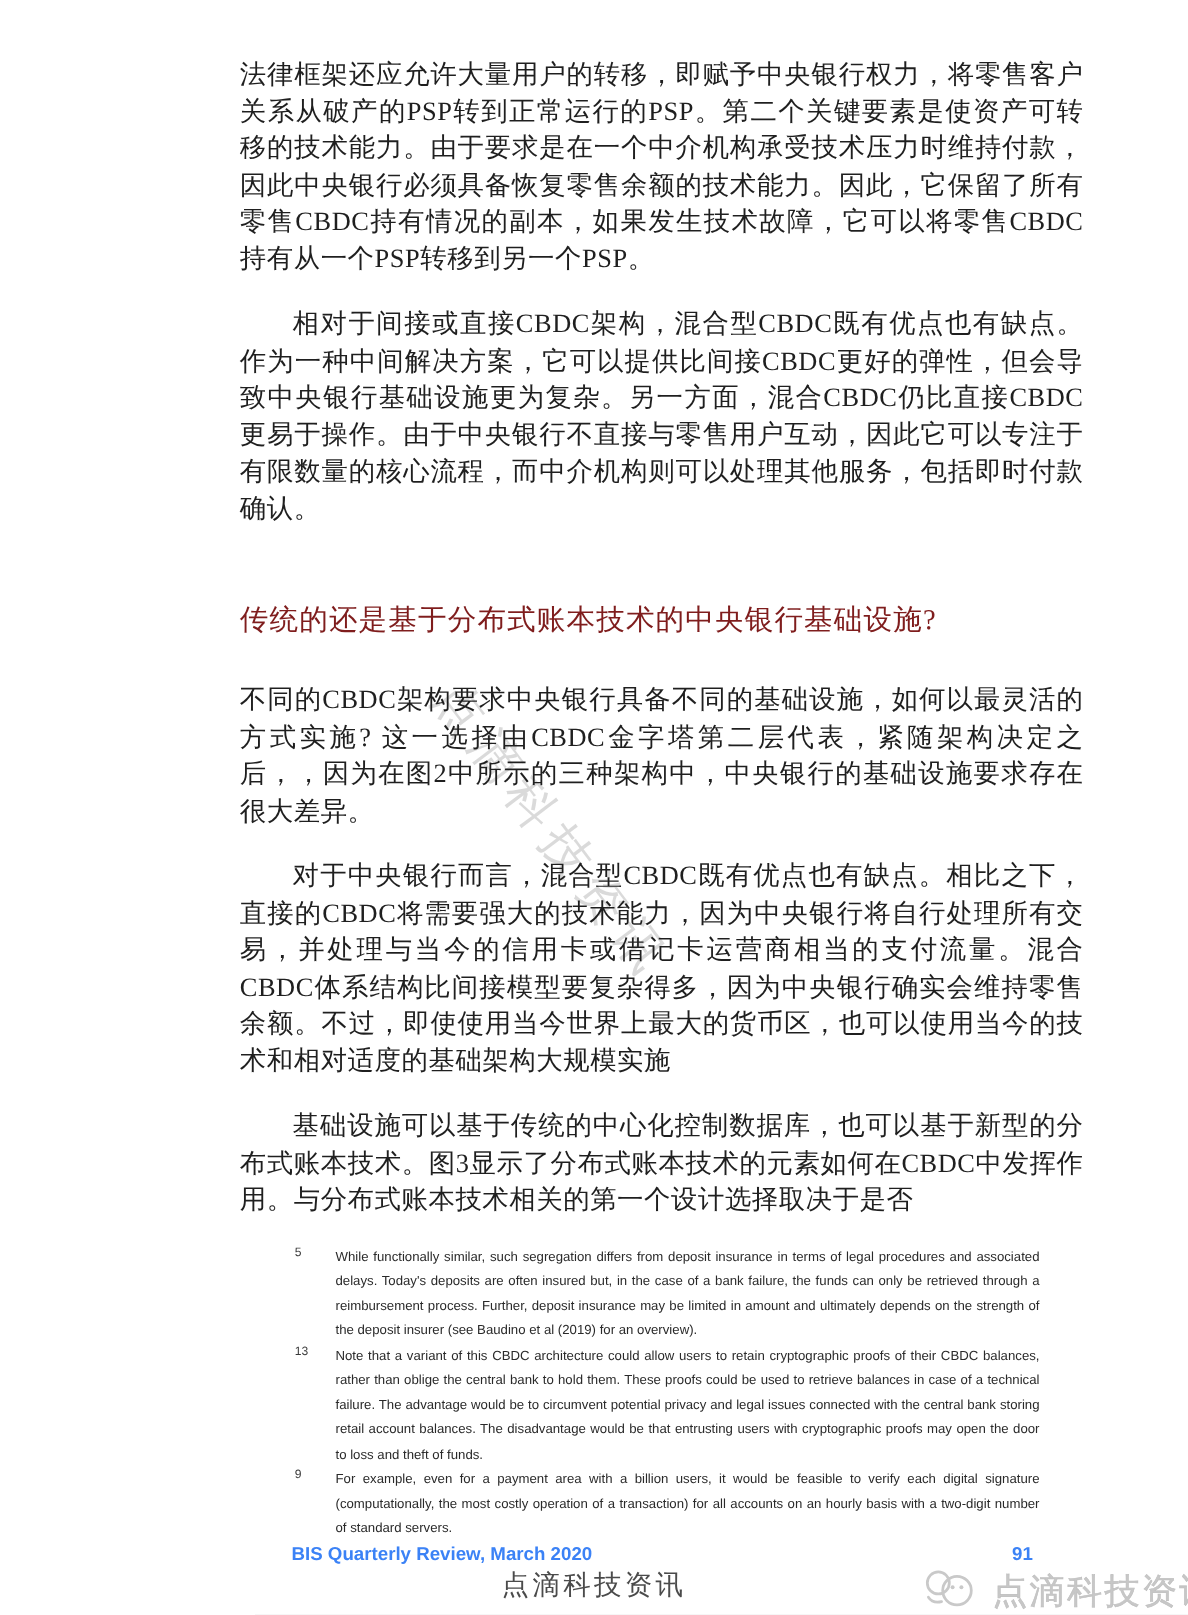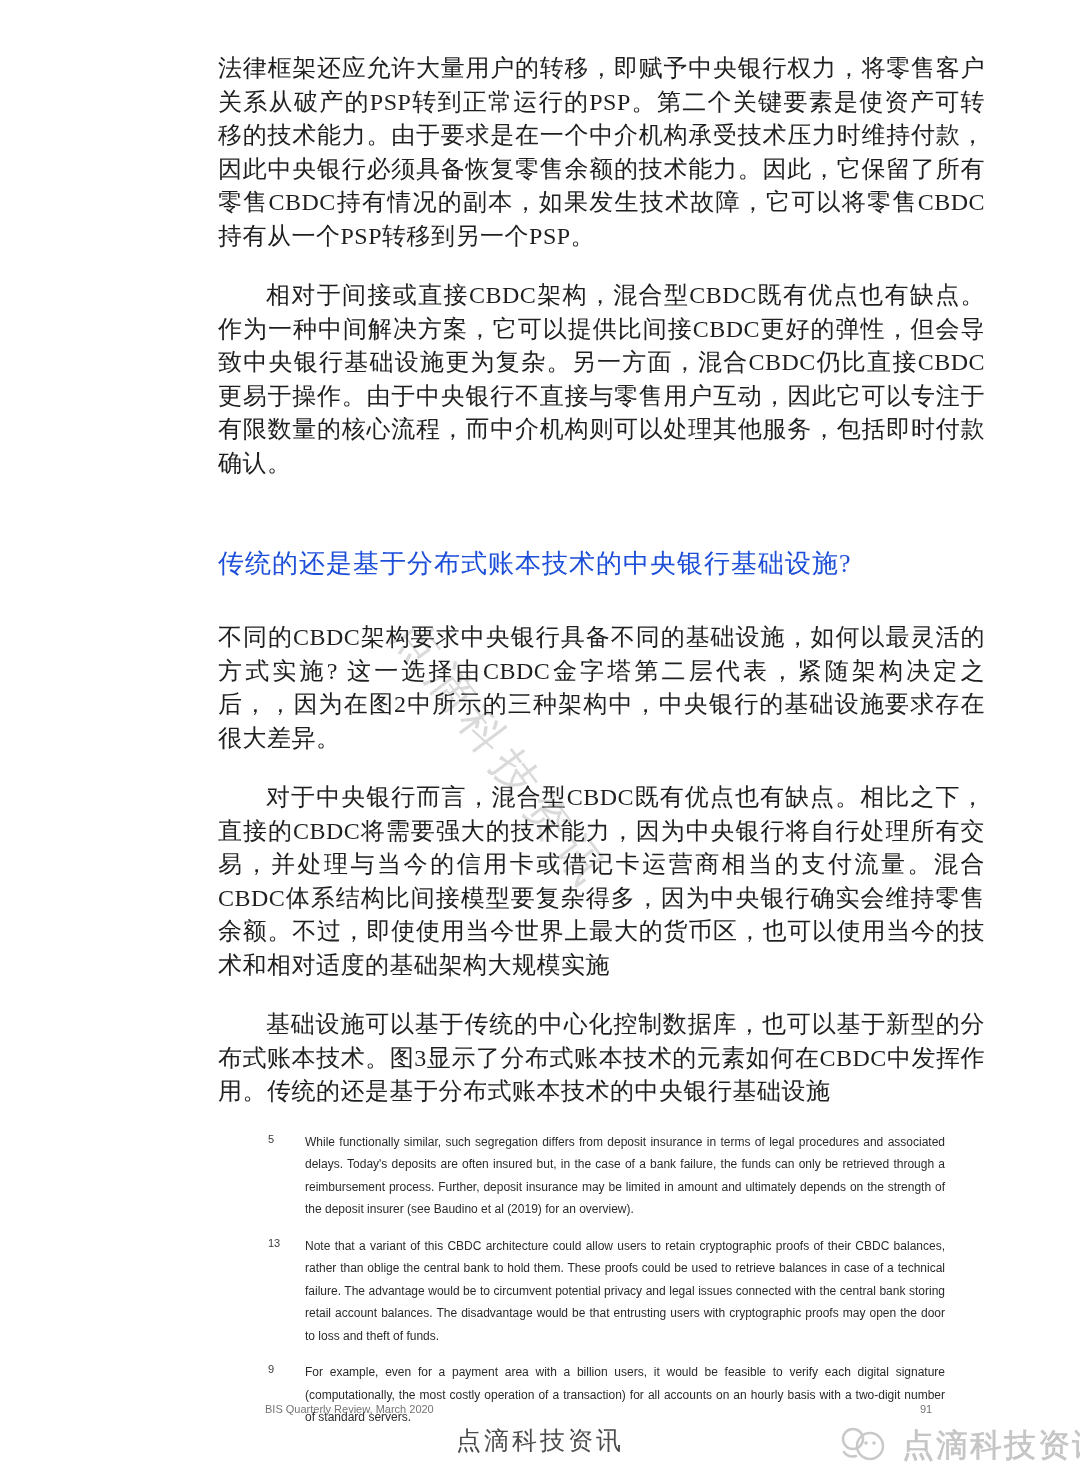--- a/index.html
+++ b/index.html
@@ -57,21 +57,20 @@
     letter-spacing: 1px;
   }
   .footnotes {
     margin-top: 22px;
     margin-left: 50px;
     font-family: "Liberation Sans", "DejaVu Sans", sans-serif;
   }
   .footnote {
     display: flex;
     align-items: flex-start;
-    margin-top: 14px;
   }
   .footnote:first-child { margin-top: 0; }
   .fn-num {
     flex: 0 0 37px;
     font-size: 11px;
     color: #3a3a3a;
     padding-top: 2px;
   }
   .fn-text {
     margin: 0;
@@ -81,23 +80,24 @@
     text-align: justify;
     color: #2a2a2a;
   }
   .footer {
     position: absolute;
     top: 1403px;
     left: 0;
     width: 100%;
     height: 22px;
     font-family: "Liberation Sans", "DejaVu Sans", sans-serif;
-    font-size: 11px;
-    color: #737373;
+    font-size: 17px;
+    color: #3b82f6;
     z-index: 1;
+    font-weight: bold;
   }
   .footer-left  { position: absolute; left: 265px; top: 0; }
   .footer-page  { position: absolute; left: 920px; top: 0; text-align: center; }
   .wm-center {
     position: absolute;
     top: 1424px;
     left: 0;
     width: 100%;
     text-align: center;
     font-size: 25px;
@@ -128,27 +128,27 @@
 <div class="page">
 
   <div class="wm-diagonal">点滴科技资讯</div>
 
   <main class="content">
 
     <p class="zh">法律框架还应允许大量用户的转移，即赋予中央银行权力，将零售客户关系从破产的PSP转到正常运行的PSP。第二个关键要素是使资产可转移的技术能力。由于要求是在一个中介机构承受技术压力时维持付款，因此中央银行必须具备恢复零售余额的技术能力。因此，它保留了所有零售CBDC持有情况的副本，如果发生技术故障，它可以将零售CBDC持有从一个PSP转移到另一个PSP。</p>
 
     <p class="zh gap indent">相对于间接或直接CBDC架构，混合型CBDC既有优点也有缺点。作为一种中间解决方案，它可以提供比间接CBDC更好的弹性，但会导致中央银行基础设施更为复杂。另一方面，混合CBDC仍比直接CBDC更易于操作。由于中央银行不直接与零售用户互动，因此它可以专注于有限数量的核心流程，而中介机构则可以处理其他服务，包括即时付款确认。</p>
 
-    <h2 class="heading" style="color: #1d4ed8;">传统的还是基于分布式账本技术的中央银行基础设施?</h2>
+    <h2 class="heading" style="color: #7f1d1d;">传统的还是基于分布式账本技术的中央银行基础设施?</h2>
 
     <p class="zh">不同的CBDC架构要求中央银行具备不同的基础设施，如何以最灵活的方式实施? 这一选择由CBDC金字塔第二层代表，紧随架构决定之后，，因为在图2中所示的三种架构中，中央银行的基础设施要求存在很大差异。</p>
 
     <p class="zh gap indent">对于中央银行而言，混合型CBDC既有优点也有缺点。相比之下，直接的CBDC将需要强大的技术能力，因为中央银行将自行处理所有交易，并处理与当今的信用卡或借记卡运营商相当的支付流量。混合CBDC体系结构比间接模型要复杂得多，因为中央银行确实会维持零售余额。不过，即使使用当今世界上最大的货币区，也可以使用当今的技术和相对适度的基础架构大规模实施</p>
 
-    <p class="zh gap indent">基础设施可以基于传统的中心化控制数据库，也可以基于新型的分布式账本技术。图3显示了分布式账本技术的元素如何在CBDC中发挥作用。传统的还是基于分布式账本技术的中央银行基础设施</p>
+    <p class="zh gap indent">基础设施可以基于传统的中心化控制数据库，也可以基于新型的分布式账本技术。图3显示了分布式账本技术的元素如何在CBDC中发挥作用。与分布式账本技术相关的第一个设计选择取决于是否</p>
 
     <section class="footnotes">
 
       <div class="footnote">
         <span class="fn-num">5</span>
         <p class="fn-text">While functionally similar, such segregation differs from deposit insurance in terms of legal procedures and associated delays. Today's deposits are often insured but, in the case of a bank failure, the funds can only be retrieved through a reimbursement process. Further, deposit insurance may be limited in amount and ultimately depends on the strength of the deposit insurer (see Baudino et al (2019) for an overview).</p>
       </div>
 
       <div class="footnote">
         <span class="fn-num">13</span>

